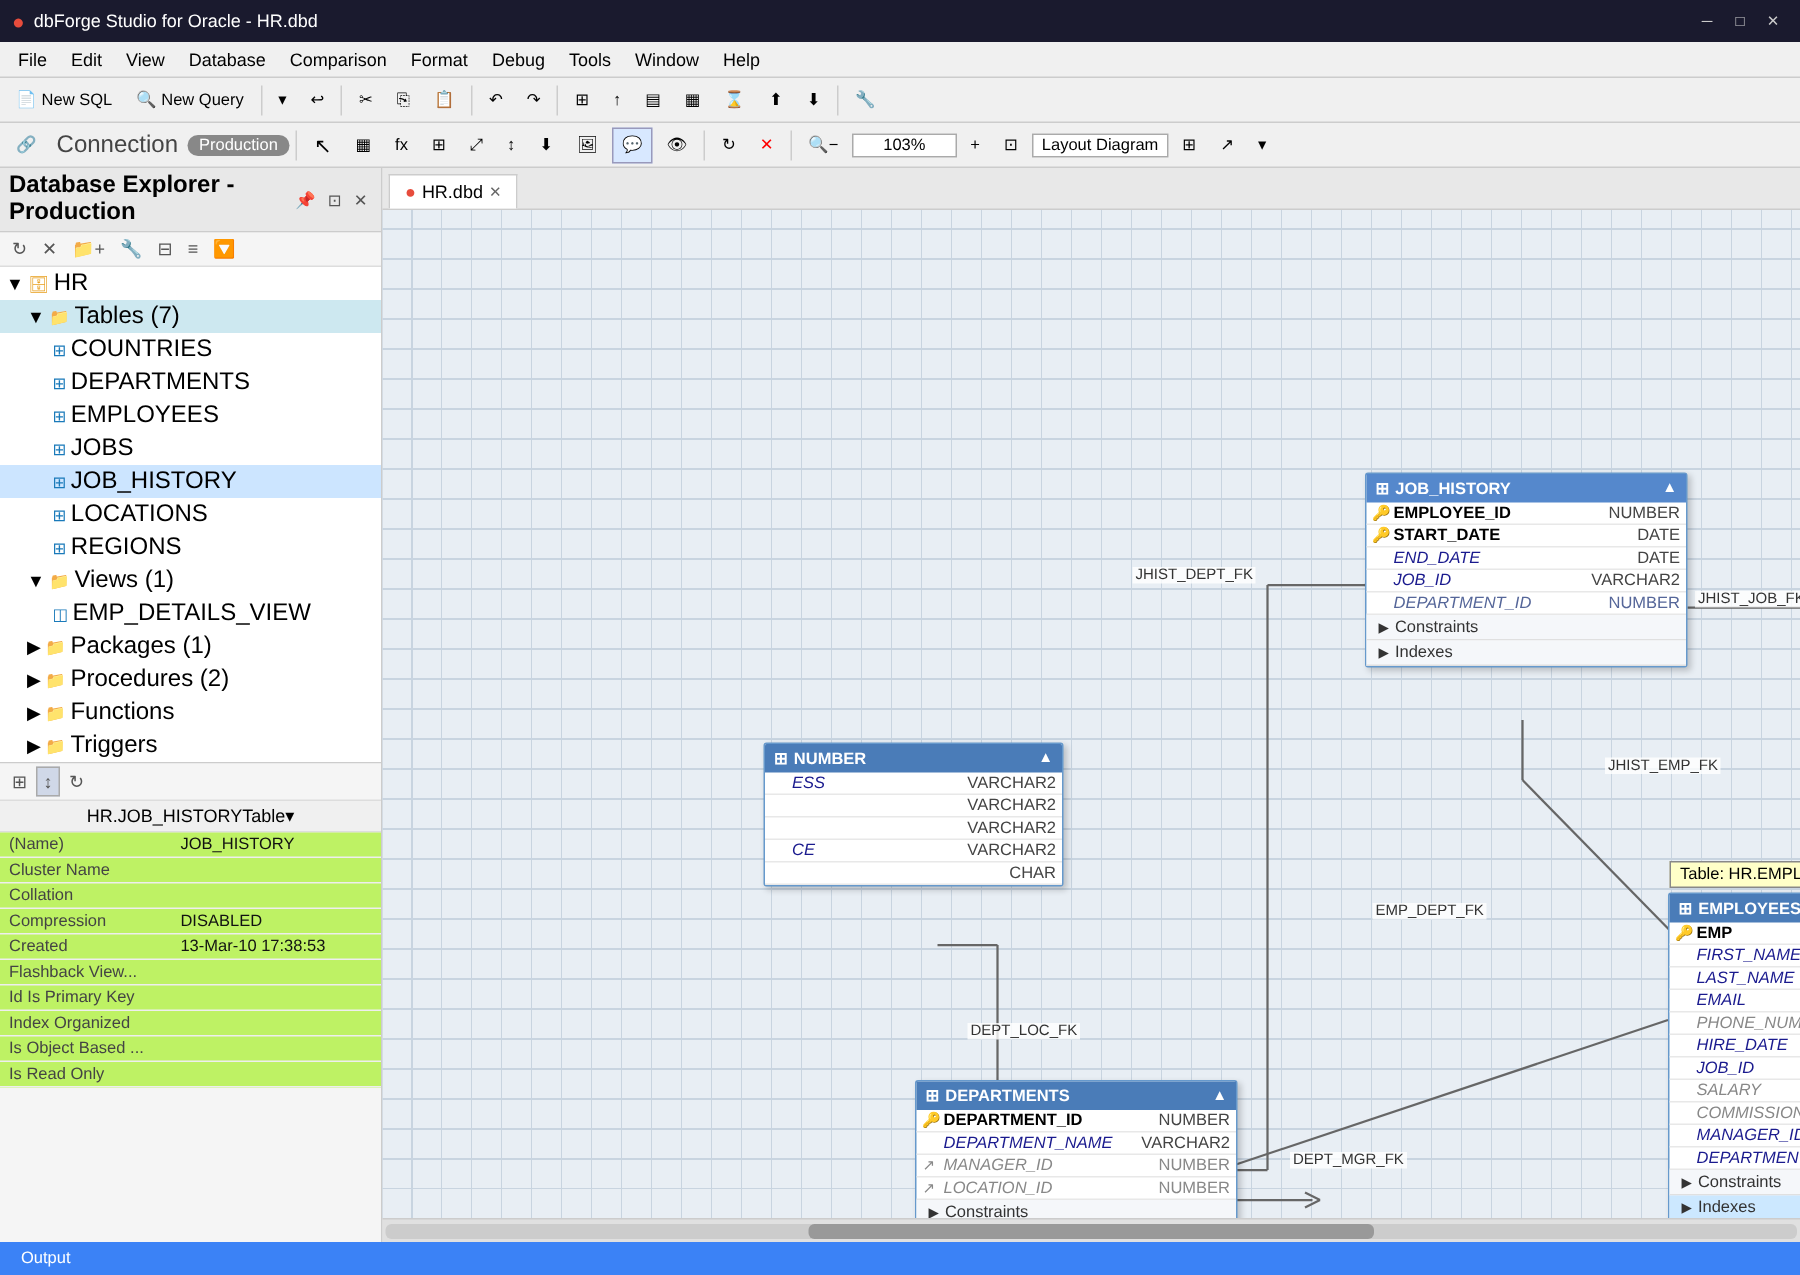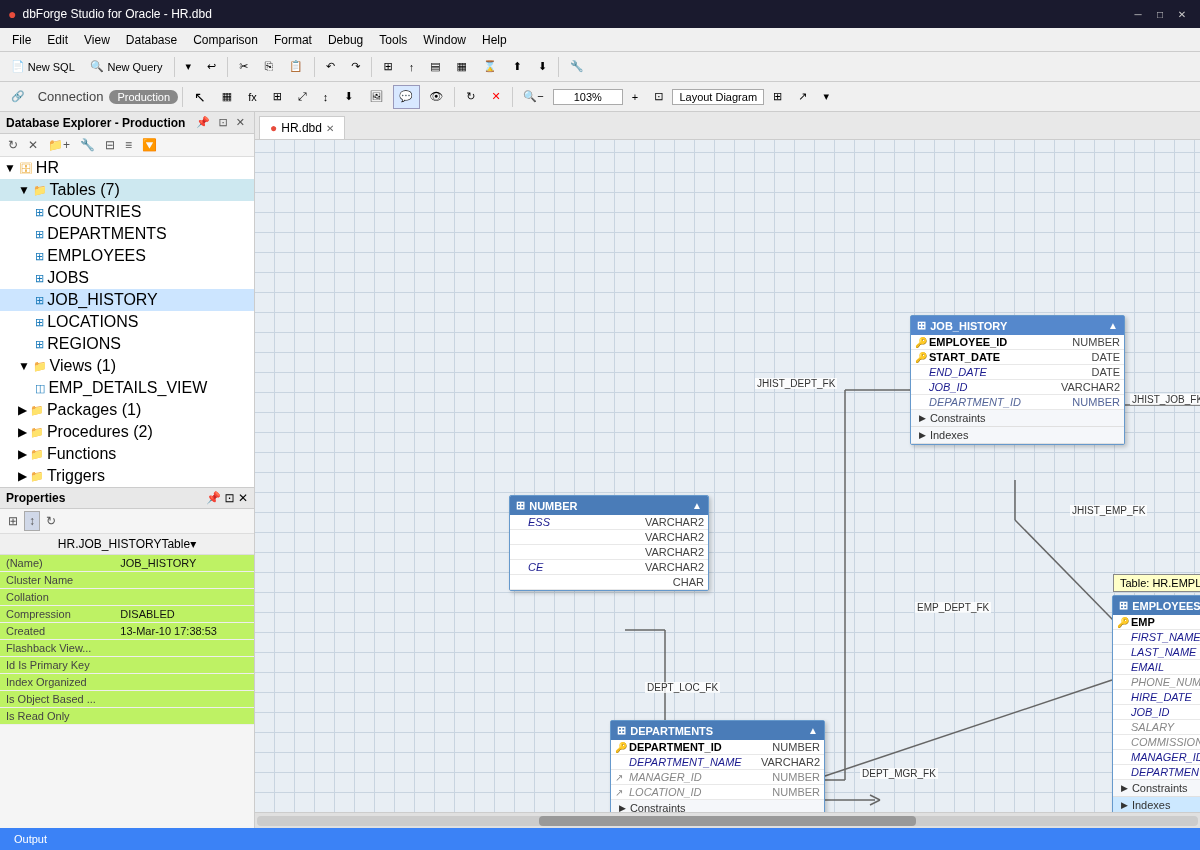--- a/index.html
+++ b/index.html
@@ -16,35 +16,35 @@
     #menubar { background: #f0f0f0; border-bottom: 1px solid #ccc; height: 24px; display: flex; align-items: center; padding: 0 4px; }
     #menubar .menu-item { padding: 2px 8px; cursor: pointer; font-size: 12px; }
     
     
     #toolbar1 { background: #f0f0f0; border-bottom: 1px solid #ccc; height: 30px; display: flex; align-items: center; padding: 0 4px; gap: 2px; }
     .tb-btn { height: 24px; padding: 0 6px; background: transparent; border: 1px solid transparent; cursor: pointer; font-size: 11px; display: flex; align-items: center; gap: 3px; white-space: nowrap; }
     .tb-sep { width: 1px; height: 20px; background: #ccc; margin: 0 2px; }
     
     
     #toolbar2 { background: #f0f0f0; border-bottom: 1px solid #ccc; height: 30px; display: flex; align-items: center; padding: 0 4px; gap: 2px; }
-    .conn-label { font-size: 13px; color: #444; padding: 0 4px; }
+    .conn-label { font-size: 16px; color: #444; padding: 0 4px; }
     .conn-badge { background: #888; color: white; border-radius: 8px; padding: 1px 8px; font-size: 11px; }
     .zoom-box { border: 1px solid #aaa; background: white; padding: 1px 6px; font-size: 11px; width: 70px; text-align: center; }
     .layout-btn { border: 1px solid #aaa; background: white; padding: 1px 6px; font-size: 11px; cursor: pointer; }
     
     
     #main { display: flex; height: calc(850px - 28px - 24px - 30px - 30px - 22px); }
     
     
     #left-panel { width: 255px; min-width: 255px; background: #f5f5f5; border-right: 1px solid #ccc; display: flex; flex-direction: column; }
     
     
     #explorer { flex: 0 0 auto; }
     #explorer-header { background: #e8e8e8; border-bottom: 1px solid #ccc; padding: 3px 6px; display: flex; align-items: center; justify-content: space-between; }
-    #explorer-header .title { font-size: 12px; font-weight: bold; }
+    #explorer-header .title { font-size: 16px; font-weight: bold; }
     #explorer-header .actions { display: flex; gap: 2px; }
     #explorer-header .actions span { cursor: pointer; font-size: 11px; color: #555; padding: 1px 3px; }
     
     .tree-toolbar { background: #f5f5f5; border-bottom: 1px solid #ddd; padding: 2px 4px; display: flex; align-items: center; gap: 2px; }
     .tree-toolbar span { cursor: pointer; color: #555; padding: 2px 4px; font-size: 12px; }
     
     .tree { overflow-y: auto; max-height: 330px; background: white; }
     .tree-item { padding: 2px 4px; cursor: pointer; display: flex; align-items: center; gap: 3px; white-space: nowrap; }
     .tree-item.selected { background: #cce5ff; }
     .tree-item .indent { display: inline-block; }
@@ -327,28 +327,20 @@
 
         <div class="tree-item" style="padding-left: 18px;">
           <span class="indent">▶</span>
           <span class="icon folder-icon">📁</span>
           <span class="label">Materialized View Logs</span>
         </div>
       </div>
     </div>
 
     <div id="properties">
-      <div id="properties-header">
-        <span class="title">Properties</span>
-        <div class="actions">
-          <span>📌</span>
-          <span>⊡</span>
-          <span>✕</span>
-        </div>
-      </div>
       <div class="props-toolbar">
         <span>⊞</span>
         <span style="background: #d0d8e8; border: 1px solid #aaa;">↕</span>
         <span>↻</span>
       </div>
       <div class="props-object-row">
         <span>HR.JOB_HISTORY</span>
         <span>Table</span>
         <span>▾</span>
       </div>

